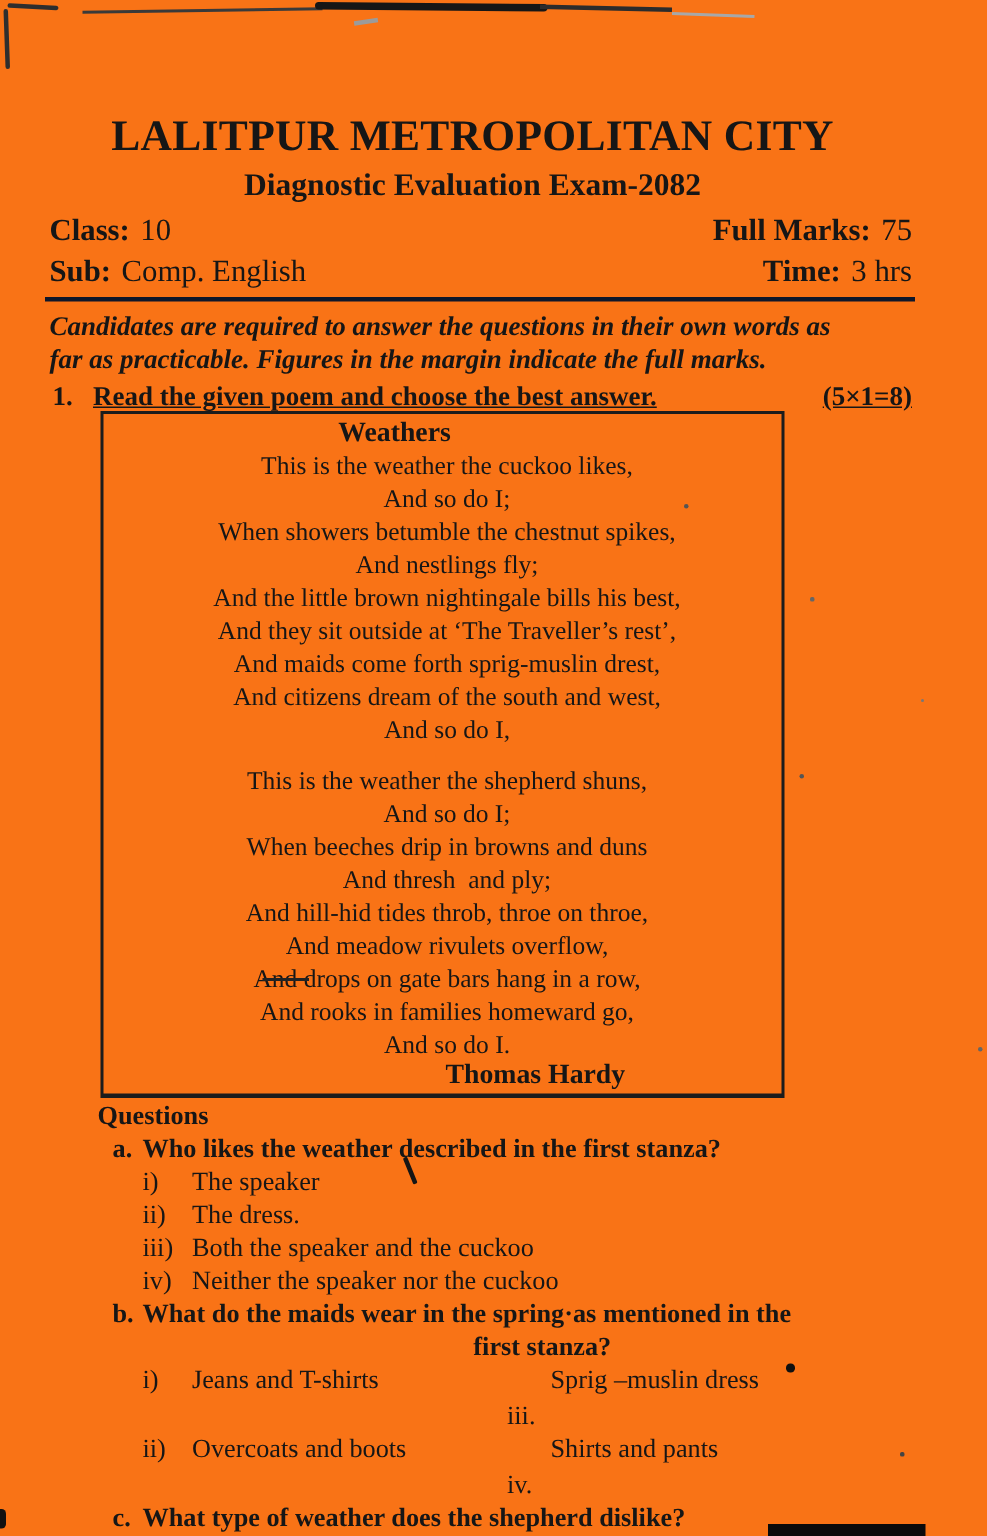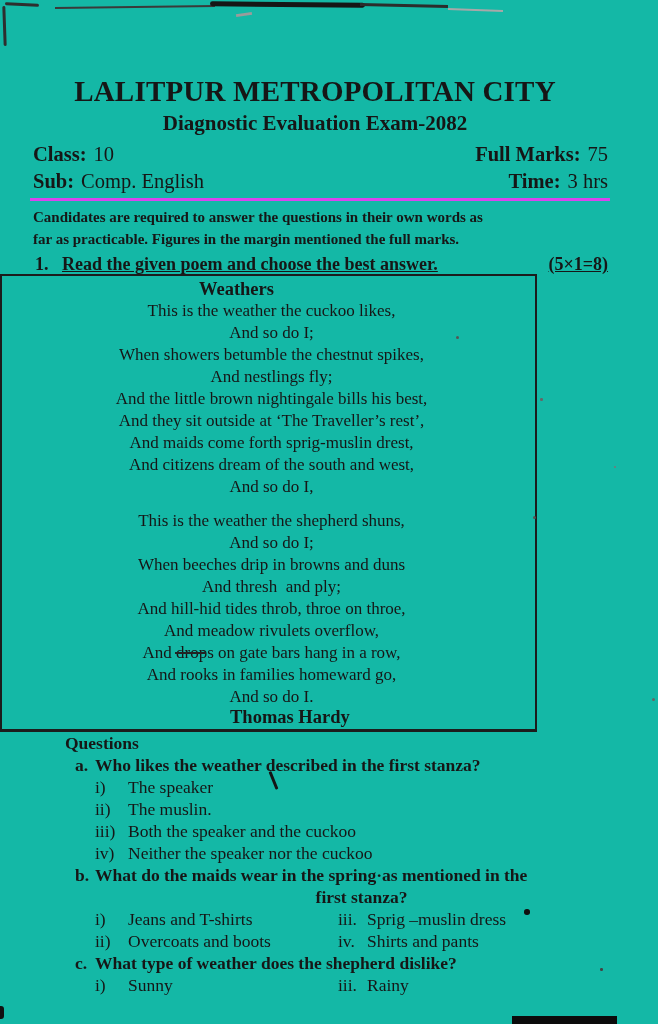--- a/index.html
+++ b/index.html
@@ -1,66 +1,66 @@
 <!DOCTYPE html>
 <html><head>
 <meta charset="utf-8">
 <style>
   html,body { margin:0; padding:0; background:#d9d9d9; }
   .page {
     position:relative;
     width:658px; height:1024px;
     margin:0 auto;
-    background:#14b8a6;
+    background:#f97316;
     overflow:hidden;
     font-family:"Liberation Serif", serif;
     color:#161616;
   }
 
   
   .head-wrap { padding-top:78px; margin-left:13px; width:604px; text-align:center; }
   .exam-title { font-size:29px; font-weight:bold; line-height:27px; letter-spacing:0.2px; }
   .exam-subtitle { font-size:21px; font-weight:bold; line-height:23px; margin-top:7px; }
 
-  .info { margin:6px 48px 0 30px; border-bottom:3px solid #d946ef; padding:0 2px 3px 3px; }
+  .info { margin:6px 48px 0 30px; border-bottom:3px solid #0f172a; padding:0 2px 3px 3px; }
   .info-row { display:flex; justify-content:space-between; font-size:20.5px; line-height:27px; }
   .info-pair .lbl { font-weight:bold; }
   .info-pair .val { margin-left:7px; }
 
-  .instructions { margin:6px 48px 0 33px; font-weight:bold; font-size:15px; line-height:21.5px; }
+  .instructions { margin:6px 48px 0 33px; font-weight:bold; font-style:italic; font-size:18px; line-height:21.5px; }
 
   .q1 { display:flex; margin:4px 50px 0 35px; font-weight:bold; font-size:18px; line-height:20px; }
   .q1-num { width:27px; }
   .q1-text { text-decoration:underline; }
   .q1-marks { margin-left:auto; text-decoration:underline; }
 
   
   .poem-box {
     box-sizing:border-box;
-    width:537px;
+    margin-left:67px; width:456px;
     border:2px solid #1c1c1c; border-bottom-width:3px;
     padding:2px 6px 2px 12px;
   }
   .poem-title { text-align:center; font-weight:bold; font-size:18.5px; line-height:22px; margin-right:70px; }
   .poem-line { font-size:17px; line-height:22px; white-space:pre-wrap;text-align:center; }
   .stanza-gap { height:12px; }
   .poem-author { font-weight:bold; font-size:18.5px; line-height:19px; padding-left:216px; }
 
   
   .questions { margin-left:65px; margin-right:30px; font-size:17.5px; line-height:22px; }
   .q-heading { font-weight:bold; }
   .q-head { display:flex; font-weight:bold; margin-left:10px; }
   .q-label { width:20px; flex:none; }
   .q-text2 { font-weight:bold; margin-left:30px;text-align:center; }
   .opts { margin-left:30px; }
   .opt-row { display:flex; }
   .opt-num { width:33px; flex:none; }
   .opt-col1 { display:flex; width:243px; flex:none; }
   .opt-col2 { display:flex; }
-  .opt-num2 { width:29px; flex:none; }
+  .opt-num2 { width:29px; flex:none;margin-top:24px; }
 
   
   .art { position:absolute; background:#222; }
   .a-corner-h  { left:5px;  top:3px;   width:34px;  height:2.5px; background:#2e2e2e; transform:rotate(3deg); border-radius:2px; }
   .a-corner-v  { left:3px;  top:6px;   width:2.5px; height:40px;  background:#2e2e2e; transform:rotate(-2deg); border-radius:2px; }
   .a-top1 { left:55px;  top:6px; width:160px; height:2px;   background:#3a3a3a; transform:rotate(-0.8deg); }
   .a-top2 { left:210px; top:2px; width:155px; height:5px;   background:#161616; transform:rotate(0.5deg); border-radius:3px; }
   .a-top3 { left:360px; top:4px; width:88px;  height:2.5px; background:#2c2c2c; transform:rotate(1.2deg); }
   .a-top4 { left:448px; top:9px; width:55px;  height:1.5px; background:#a8a8a8; transform:rotate(2deg); }
   .a-dash { left:236px; top:13px; width:16px; height:3px; background:#9b9b9b; transform:rotate(-8deg); }
@@ -120,21 +120,21 @@
         <span class="lbl">Sub:</span><span class="val">Comp. English</span>
       </span>
       <span class="info-pair">
         <span class="lbl">Time:</span><span class="val">3 hrs</span>
       </span>
     </div>
   </div>
 
   <div class="instructions">
     <div>Candidates are required to answer the questions in their own words as</div>
-    <div>far as practicable. Figures in the margin mentioned the full marks.</div>
+    <div>far as practicable. Figures in the margin indicate the full marks.</div>
   </div>
 
   <div class="q1">
     <span class="q1-num">1.</span>
     <span class="q1-text">Read the given poem and choose the best answer.</span>
     <span class="q1-marks">(5×1=8)</span>
   </div>
 
   <div class="poem-box">
     <div class="poem-title">Weathers</div>
@@ -167,21 +167,21 @@
       <span class="q-label">a.</span>
       <span>Who likes the weather described in the first stanza?</span>
     </div>
     <div class="opts">
       <div class="opt-row">
         <span class="opt-num">i)</span>
         <span>The speaker</span>
       </div>
       <div class="opt-row">
         <span class="opt-num">ii)</span>
-        <span>The muslin.</span>
+        <span>The dress.</span>
       </div>
       <div class="opt-row">
         <span class="opt-num">iii)</span>
         <span>Both the speaker and the cuckoo</span>
       </div>
       <div class="opt-row">
         <span class="opt-num">iv)</span>
         <span>Neither the speaker nor the cuckoo</span>
       </div>
     </div>

